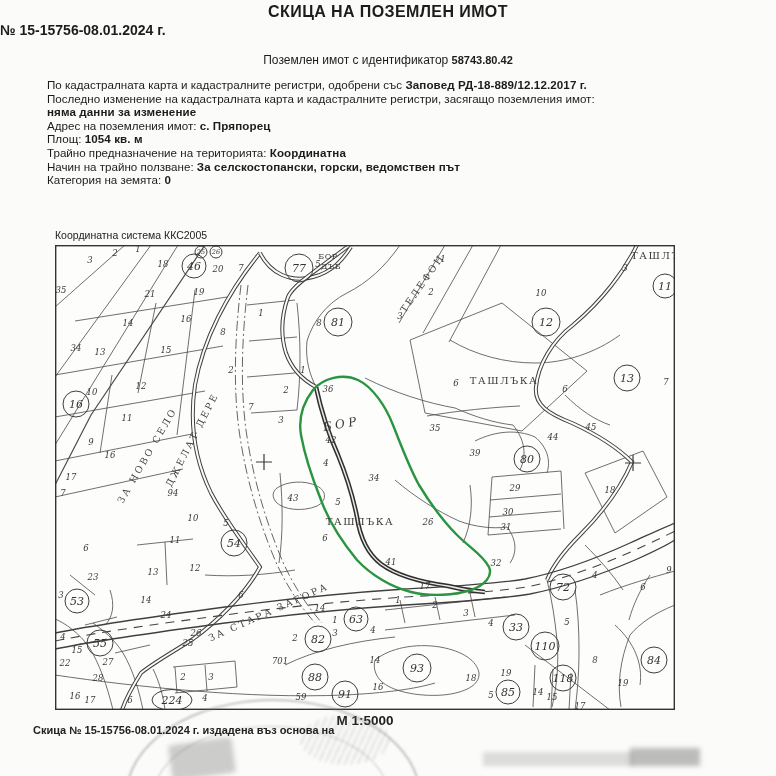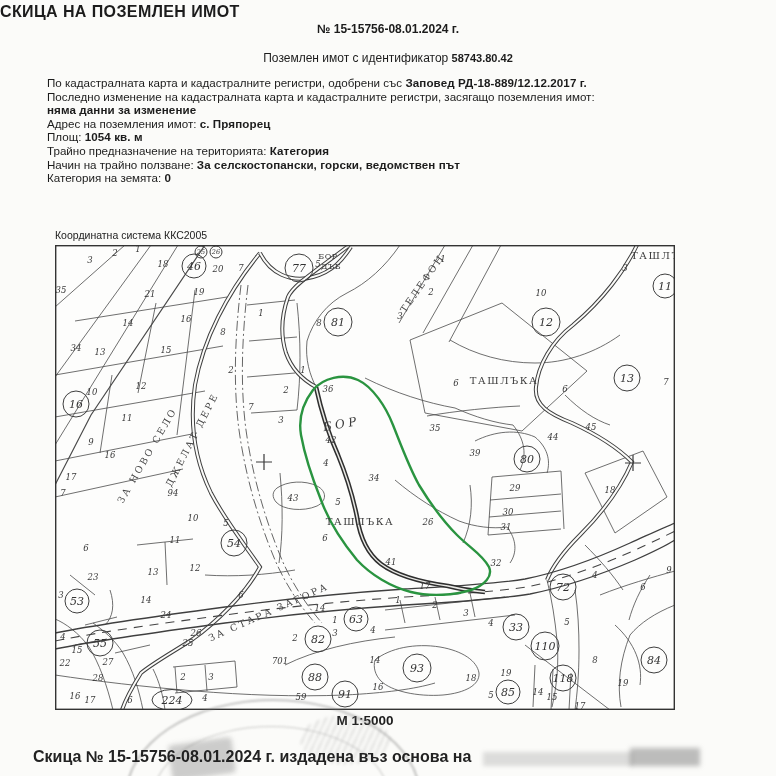--- a/index.html
+++ b/index.html
@@ -1,30 +1,30 @@
 <!DOCTYPE html>
 <html><head>
 <meta charset="utf-8">
 <style>
   html,body{margin:0;padding:0}
   body{
     width:776px;height:776px;position:relative;overflow:hidden;
     background:#fbfbf9;color:#1c1c1c;
     font-family:"Liberation Sans",sans-serif;
   }
-  .hdr-title{margin-top:3px;text-align:left;font-weight:bold;font-size:16px;letter-spacing:.4px}
-  .hdr-number{text-align:center;font-weight:bold;font-size:12px;margin-top:1px}
+  .hdr-title{margin-top:3px;text-align:center;font-weight:bold;font-size:16px;letter-spacing:.4px}
+  .hdr-number{text-align:left;font-weight:bold;font-size:14px;margin-top:1px}
   .hdr-sub{text-align:center;font-size:12px;margin-top:15px}
   .hdr-sub b{font-size:11px}
   #info-lines{margin:11px 0 0 47px;font-size:11.6px;line-height:13.6px}
   #info-lines b{letter-spacing:.1px}
   .coordsys{position:absolute;left:55px;top:229px;font-size:10.5px;color:#222}
   .map-wrap{position:absolute;left:55px;top:245px;width:620px;height:465px;background:#fdfdfc}
   .scale{position:absolute;left:55px;top:713px;width:620px;text-align:center;font-weight:bold;font-size:13.5px}
-  .footer-line{position:absolute;left:33px;top:748px;font-weight:bold;font-size:16px;white-space:nowrap;color:#222}
+  .footer-line{position:absolute;left:33px;top:724px;font-weight:bold;font-size:11px;white-space:nowrap;color:#222}
   
   .stamp-outer,.stamp-inner{position:absolute;border-radius:50%;border:2px solid rgba(125,125,125,.45);filter:blur(1.2px)}
   .stamp-outer{left:125px;top:699px;width:292px;height:192px}
   .stamp-inner{left:153px;top:726px;width:234px;height:140px;border-width:1.5px;border-color:rgba(130,130,130,.4)}
   .stamp-blob{position:absolute;left:170px;top:741px;width:64px;height:36px;background:rgba(115,115,115,.34);filter:blur(2.5px);transform:rotate(-8deg);border-radius:4px}
   .stamp-dots{position:absolute;left:300px;top:715px;width:90px;height:50px;background:repeating-linear-gradient(115deg,rgba(140,140,140,.25) 0 2px,transparent 2px 6px);filter:blur(1.5px);border-radius:50%}
   .smudge-1{position:absolute;left:483px;top:752px;width:150px;height:14px;background:rgba(150,150,150,.30);filter:blur(2px)}
   .smudge-2{position:absolute;left:630px;top:748px;width:70px;height:18px;background:rgba(110,110,110,.45);filter:blur(2.5px)}
   
   .lw path, .lw line{fill:none;stroke:#4a4a4a;stroke-width:.8}
@@ -54,21 +54,21 @@
 <div class="hdr-sub">
   <span>Поземлен имот с идентификатор </span><b>58743.80.42</b>
 </div>
 
 <div id="info-lines">
     <div><span>По кадастралната карта и кадастралните регистри, одобрени със </span><b>Заповед РД-18-889/12.12.2017 г.</b></div>
     <div><span>Последно изменение на кадастралната карта и кадастралните регистри, засягащо поземления имот:</span></div>
     <div><b>няма данни за изменение</b></div>
     <div><span>Адрес на поземления имот: </span><b>с. Пряпорец</b></div>
     <div><span>Площ: </span><b>1054 кв. м</b></div>
-    <div><span>Трайно предназначение на територията: </span><b>Категория</b></div>
+    <div><span>Трайно предназначение на територията: </span><b>Координатна</b></div>
     <div><span>Начин на трайно ползване: </span><b>За селскостопански, горски, ведомствен път</b></div>
     <div><span>Категория на земята: </span><b>0</b></div>
   </div>
 
 <div class="coordsys">Координатна система ККС2005</div>
 
 <div class="map-wrap">
 <svg id="map-svg" width="620" height="465" viewBox="0 0 620 465">
 
   <g class="lw">

